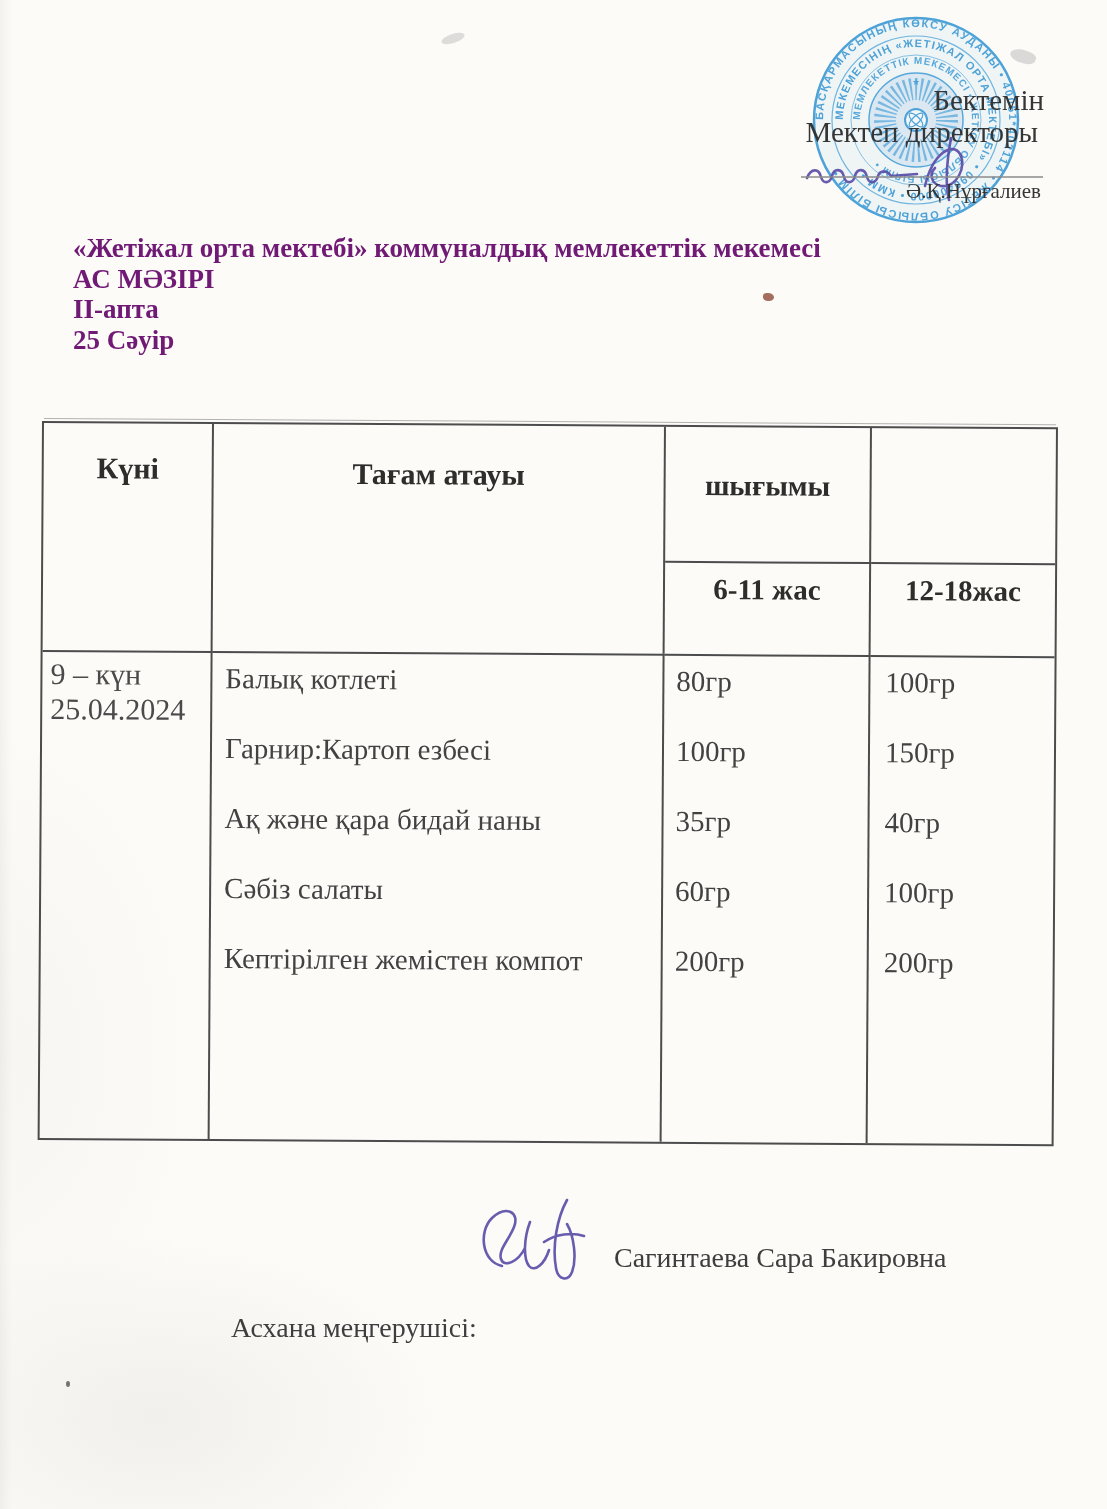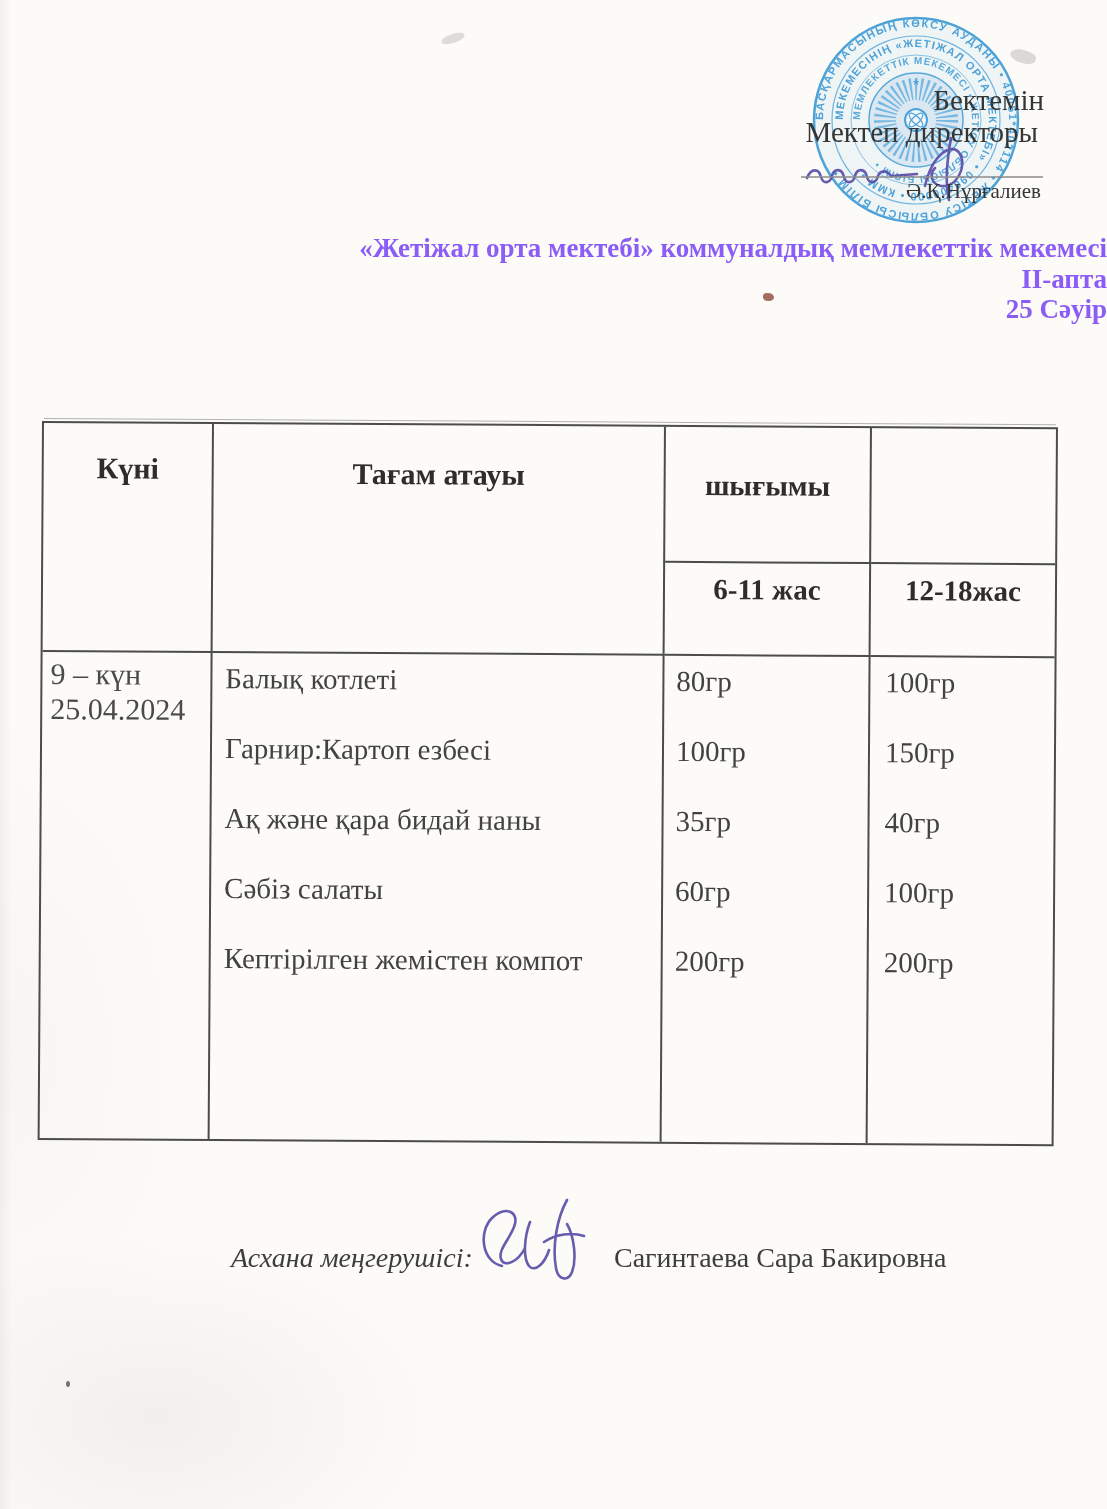--- a/index.html
+++ b/index.html
@@ -27,21 +27,21 @@
 
   
   .stamp { position:absolute; left:810px; top:14px; width:212px; height:212px; opacity:.92; }
   .stamp-overlay { position:absolute; color:#353535; white-space:nowrap; }
   .ov-approve   { top:84px;  right:63px; font-size:29px; }
   .ov-role      { top:116px; right:69px; font-size:29px;text-align:right; }
   .ov-sigline   { position:absolute; left:801px; top:176px; width:242px; height:2px; background:#8b8b8b; opacity:.75; }
   .ov-name      { top:179px; right:66px; font-size:21px; }
   .sig-director { position:absolute; left:799px; top:126px; width:190px; height:80px; }
   
-  .title-block { position:absolute; left:73px; top:233px; width:1034px; text-align:right; font-weight:bold; color:#8b5cf6; }
+  .title-block { position:absolute; left:73px; top:233px; width:1034px; text-align:left; font-weight:bold; color:#701a75; }
   .title-block div { height:30.5px; font-size:27px; line-height:30px; }
   
   .menu-table {
     position:absolute; left:42px; top:421px; width:1016px; height:719px;
     display:grid;
     grid-template-columns:170px 452px 206px 1fr;
     grid-template-rows:136px 91px 1fr;
     border:2px solid #4c4c4c;
     transform:rotate(.35deg); transform-origin:0 0;
     color:#3c3c3c;
@@ -59,21 +59,21 @@
   .cell-out-hdr   { grid-column:3; grid-row:1; padding-top:42px; font-size:29px; }
   .cell-empty-hdr { grid-column:4; grid-row:1; }
   .cell-age1      { grid-column:3; grid-row:2; padding-top:10px; font-size:29px; }
   .cell-age2      { grid-column:4; grid-row:2; padding-top:10px; font-size:29px; }
   .cell-day-body  { grid-column:1; grid-row:3; padding:4px 4px 0 8px; font-size:30px; line-height:35px; color:#4a4a4a; }
   .cell-dish-body { grid-column:2; grid-row:3; padding:8px 4px 0 13px; }
   .cell-g1-body   { grid-column:3; grid-row:3; padding:8px 0 0 12px; }
   .cell-g2-body   { grid-column:4; grid-row:3; padding:8px 0 0 15px; }
   .line-70 { height:70px; font-size:29px; line-height:34px; color:#424242; }
   
-  .footer-label { position:absolute; left:231px; top:1242px; font-size:28px; color:#3e3e3e;font-style:italic; }
+  .footer-label { position:absolute; left:231px; top:1312px; font-size:28px; color:#3e3e3e; }
   .footer-name  { position:absolute; left:614px; top:1242px; font-size:28px; color:#3e3e3e; }
   .sig-manager  { position:absolute; left:468px; top:1188px; width:140px; height:110px; }
 </style>
 </head>
 <body>
 
 <div class="scan-noise"></div>
 
 <svg class="stamp" viewBox="0 0 212 212">
   <defs>
@@ -106,20 +106,21 @@
 <div class="stamp-overlay ov-approve">Бектемін</div>
 <div class="stamp-overlay ov-role">Мектеп директоры</div>
 <svg class="sig-director" viewBox="0 0 190 80">
   <path d="M8,52 C12,42 20,42 22,51 C24,58 31,58 33,50 C35,42 43,42 45,51 C47,58 54,58 56,50 C58,42 66,42 68,51 C70,58 77,58 79,50 C81,44 88,44 92,50 L118,48 M126,60 C134,26 154,16 161,28 C168,40 158,62 142,60 C132,58 130,48 136,42 M152,12 C148,34 146,58 150,74" fill="none" stroke="#564aa5" stroke-width="2.6" stroke-linecap="round" opacity=".9"></path>
 </svg>
 <div class="ov-sigline"></div>
 <div class="stamp-overlay ov-name">Ә.Қ.Нұрғалиев</div>
 
 <div class="title-block">
   <div>«Жетіжал орта мектебі» коммуналдық мемлекеттік мекемесі</div>
+  <div>АС МӘЗІРІ</div>
   <div>ІІ-апта</div>
   <div>25 Сәуір</div>
 </div>
 
 <div class="menu-table">
   <div class="cell hdr b-r cell-day-hdr">Күні</div>
   <div class="cell hdr b-r cell-dish-hdr">Тағам атауы</div>
   <div class="cell hdr b-r b-b cell-out-hdr">шығымы</div>
   <div class="cell b-b cell-empty-hdr"></div>
   <div class="cell hdr b-r cell-age1">6-11 жас</div>

